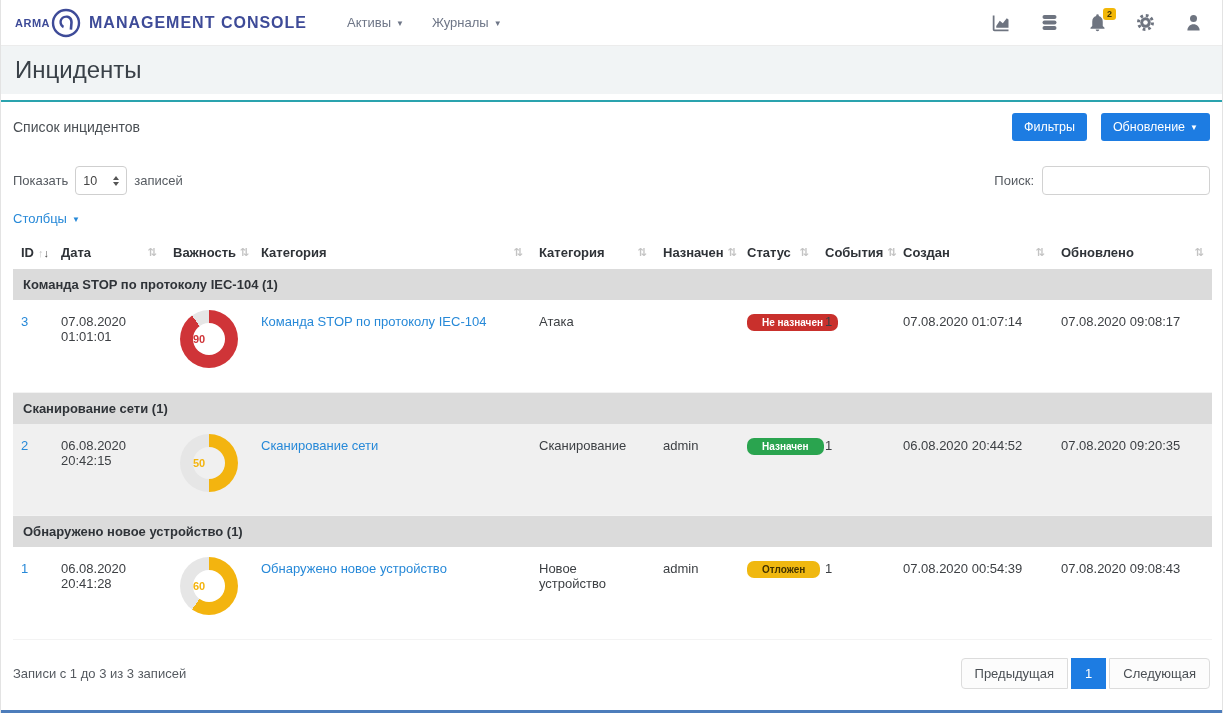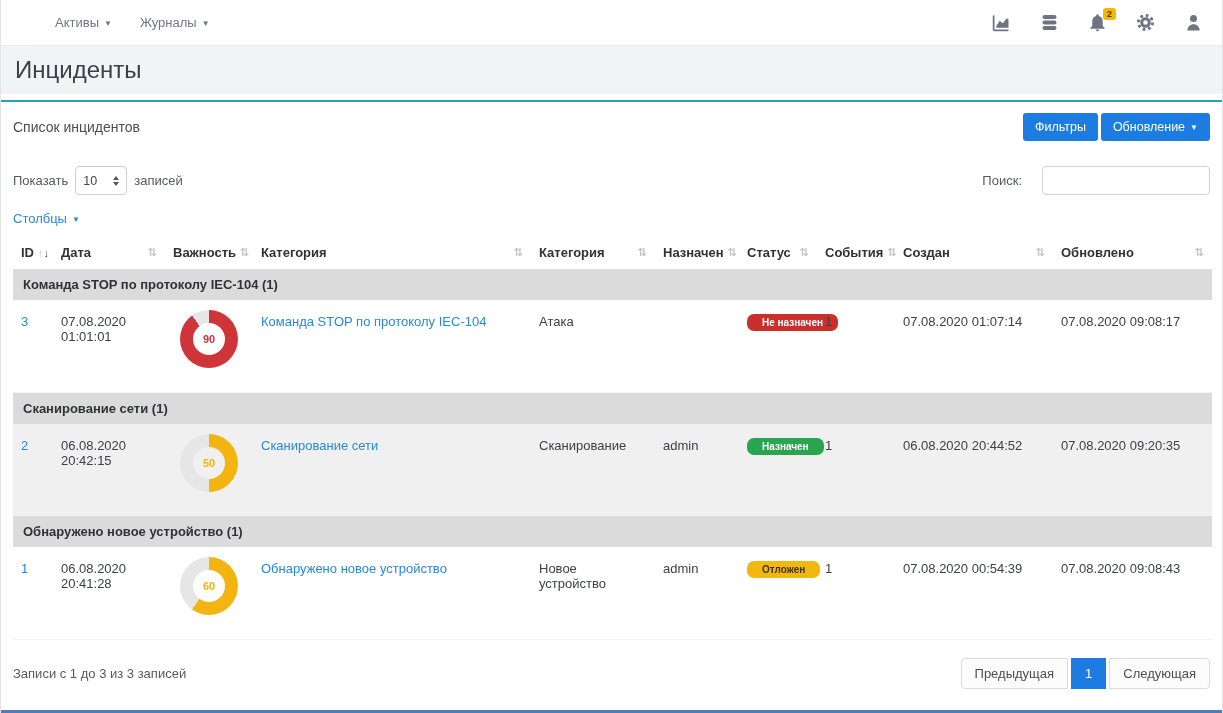--- a/index.html
+++ b/index.html
@@ -27,36 +27,36 @@
   .nav-icon svg { fill:#6e7480; }
   .icon-badge { position:absolute; top:-4px; right:-8px; background:#f2b707; color:#433600;
     font-size:9px; font-weight:bold; padding:1px 4px; border-radius:3px; line-height:1.2; }
   
   .title-band { height:48px; background:#f1f4f5; display:flex; align-items:center; padding:0 14px; }
   .title-band h1 { font-size:24px; font-weight:normal; color:#3a4148; }
   
   .card { background:#fff; border-top:2px solid #2aa3ae; margin-top:6px; }
   .card-head { display:flex; align-items:center; justify-content:space-between; padding:11px 12px; }
   .card-title { font-size:14px; color:#4a4f54; }
-  .btn-group { display:flex; gap:3px;justify-content:flex-end; }
+  .btn-group { display:flex; gap:14px;justify-content:flex-end; }
   .btn-blue { background:#1d7ce2; color:#fff; border:none; font-size:12.5px;
     font-family:inherit; padding:7px 12px; border-radius:3px; cursor:pointer;
     display:inline-flex; align-items:center; gap:5px; }
   
   .controls { display:flex; align-items:center; justify-content:space-between; padding:14px 12px 4px; }
   .show-control { display:flex; align-items:center; gap:7px; font-size:13px; color:#555a60; }
   .select-box { width:52px; height:29px; border:1px solid #cfcfcf; border-radius:4px;
     display:flex; align-items:center; justify-content:space-between; padding:0 7px; cursor:pointer;
     font-size:12.5px; color:#444; background:#fff; }
   .sel-arrows { display:flex; flex-direction:column; gap:2px; }
   .sel-arrows i { display:block; width:0; height:0; border-left:3.5px solid transparent;
     border-right:3.5px solid transparent; }
   .sel-arrows .up { border-bottom:4px solid #555; }
   .sel-arrows .dn { border-top:4px solid #555; }
-  .search-control { display:flex; align-items:center; gap:20px; font-size:13px; color:#555a60; }
+  .search-control { display:flex; align-items:center; gap:8px; font-size:13px; color:#555a60; }
   .search-control input { width:168px; height:29px; border:1px solid #d2d2d2; border-radius:4px;
     padding:0 8px; font-size:13px; font-family:inherit; outline:none; }
   .columns-link { display:inline-flex; align-items:center; gap:5px; color:#2789d8;
     font-size:13px; margin:12px 12px 10px; cursor:pointer; }
   
   table { width:1199px; margin:0 12px; border-collapse:collapse; table-layout:fixed; font-size:13px; }
   th { text-align:left; font-weight:bold; color:#2f3338; padding:9px 8px; cursor:pointer; }
   .th-inner { display:flex; align-items:center; justify-content:space-between; gap:4px; }
   .sort-icon { color:#c4c4c4; font-size:11px; flex:none; }
   .sort-icon.active { color:#4a4a4a; }
@@ -65,21 +65,21 @@
     padding:8px 10px; font-size:13px; }
   tr.data-row { height:92px; }
   tr.data-row td { vertical-align:top; padding:14px 8px; color:#3d4044; }
   tr.data-row.striped td { background:#f0f0f0; }
   tr.data-row td { border-bottom:1px solid #f3f3f3; }
   a.cell-link { color:#2789d8; text-decoration:none; cursor:pointer; }
   
   .donut { width:58px; height:58px; border-radius:50%; position:relative;
     margin:-4px auto 0; }
   .donut-hole { position:absolute; inset:13px; border-radius:50%; background:#fff;
-    display:flex; align-items:center; justify-content:center; }
+    display:flex; align-items:center; }
   tr.striped .donut-hole { background:#f0f0f0; }
   .donut-num { font-size:11px; font-weight:bold; }
   
   .status-badge { display:inline-block; font-size:10px; font-weight:bold;
     padding:3px 15px; border-radius:7px; white-space:nowrap; }
   
   .card-footer { display:flex; align-items:center; justify-content:space-between;
     padding:18px 12px 16px; }
   .records-info { font-size:13px; color:#555a60; }
   .pagination { display:flex; gap:3px; }
@@ -87,20 +87,28 @@
     border:1px solid #dcdcdc; padding:7px 13px; cursor:pointer; }
   .page-btn.first { border-radius:4px 0 0 4px; }
   .page-btn.last { border-radius:0 4px 4px 0; }
   .page-btn.active { background:#1d7ce2; border-color:#1d7ce2; color:#fff; padding:7px 13px; }
   .bottom-line { position:absolute; left:0; right:0; bottom:0; height:3px; background:#4d7dbb; }
 </style>
 </head>
 <body>
 
 <header class="navbar">
+  <div class="brand">
+    <span class="brand-arma">ARMA</span>
+    <svg class="logo-circle" viewBox="0 0 30 30">
+      <circle cx="15" cy="15" r="13" fill="none" stroke="#3e4b98" stroke-width="2.4"></circle>
+      <path d="M16.5 7.5c-4.2-.6-7.8 2.4-8.1 6.2-.2 2.8 1.3 5.3 3.7 6.5l.9-2.4c-1.5-.9-2.4-2.5-2.2-4.2.2-2.3 2.3-4 4.6-3.8 2.3.2 4 2.3 3.8 4.6l-.6 7.2 2.6.2.6-7.4c.3-3.4-2-6.4-5.3-6.9z" fill="#3e4b98"></path>
+    </svg>
+    <span class="brand-text">MANAGEMENT CONSOLE</span>
+  </div>
   <nav class="nav-menus">
     <div class="nav-item">
       <span>Активы</span>
       <span class="caret">▼</span>
     </div>
     <div class="nav-item">
       <span>Журналы</span>
       <span class="caret">▼</span>
     </div>
   </nav>

